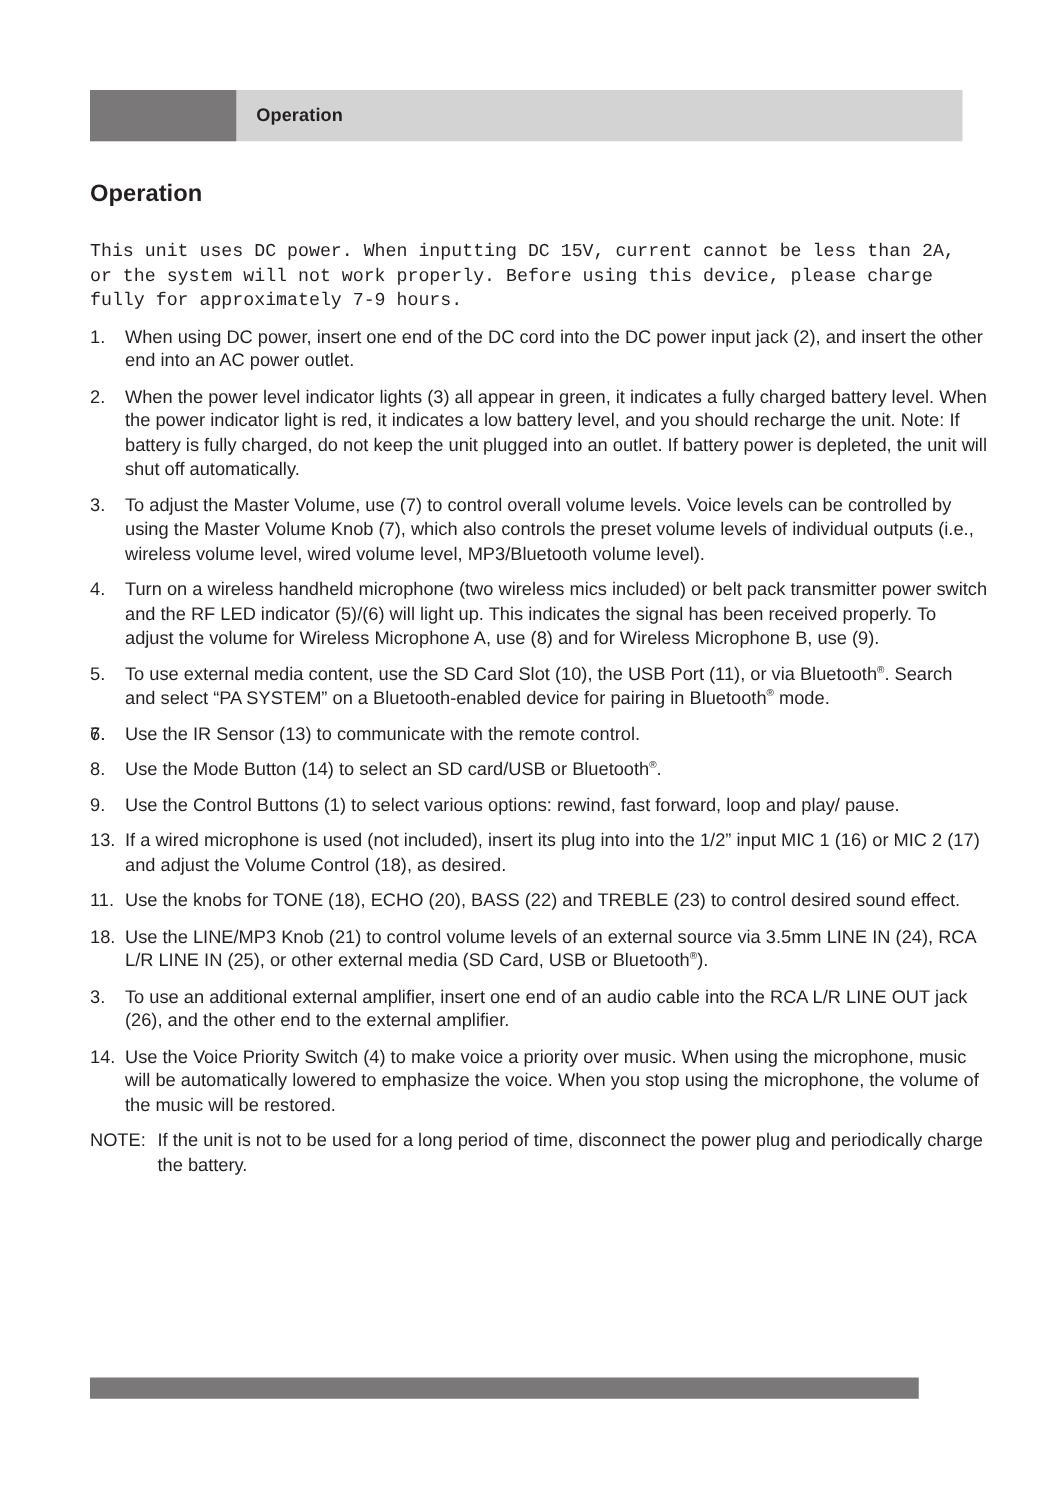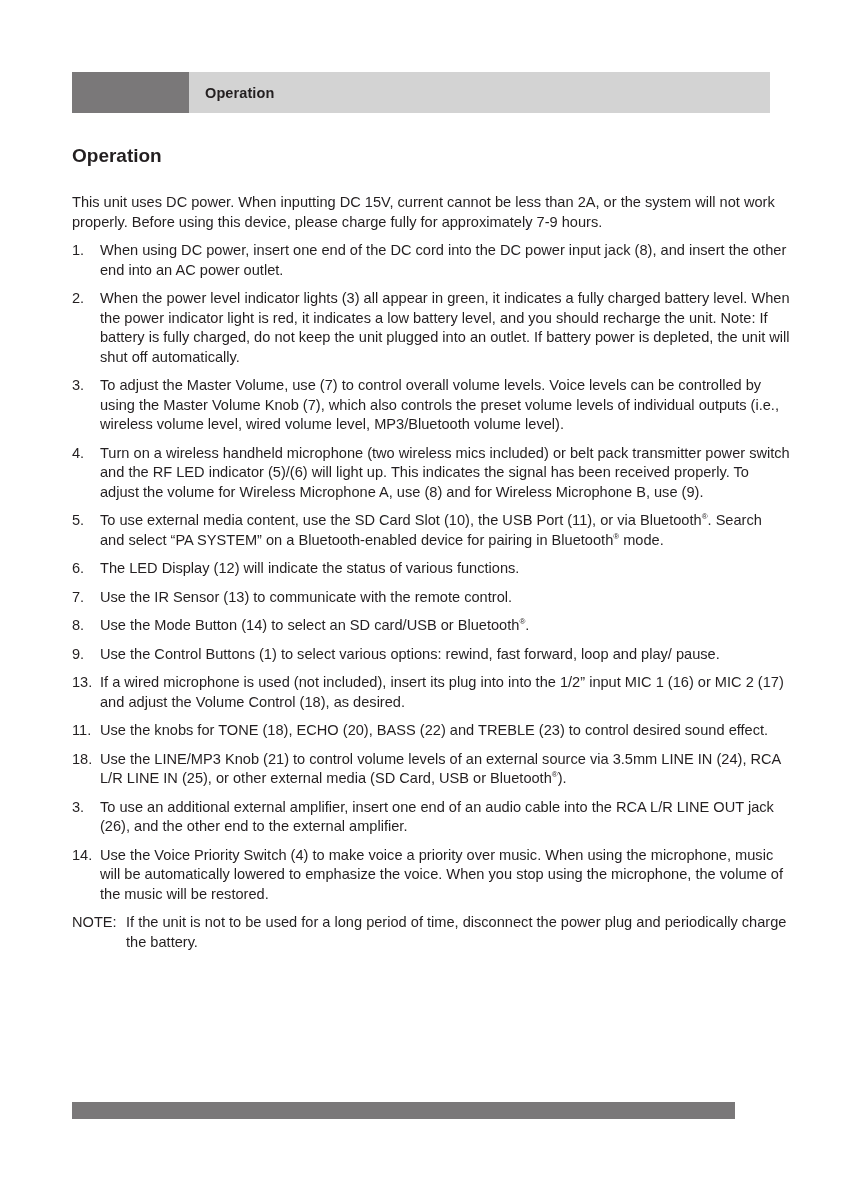--- a/index.html
+++ b/index.html
@@ -50,20 +50,21 @@
       position: absolute;
       left: 72px;
       top: 193px;
       width: 718px;
       font-size: 14.6px;
       line-height: 19.5px;
       color: #231f20;
     }
     .intro {
       margin: 0 0 9px 0;
+      font-family: Liberation Mono, monospace;
     }
     ol.steps {
       list-style: none;
       margin: 0;
       padding: 0;
     }
     ol.steps li {
       position: relative;
       padding-left: 28px;
       margin: 0 0 9px 0;
@@ -106,41 +107,40 @@
 </div>
 
 <h1 class="page-title">Operation</h1>
 
 <div class="content">
   <p class="intro">This unit uses DC power. When inputting DC 15V, current cannot be less than 2A, or the system will not work properly. Before using this device, please charge fully for approximately 7-9 hours.</p>
 
   <ol class="steps">
     <li>
       <span class="num">1.</span>
-      <span>When using DC power, insert one end of the DC cord into the DC power input jack (8), and insert the other end into an AC power outlet.</span>
+      <span>When using DC power, insert one end of the DC cord into the DC power input jack (2), and insert the other end into an AC power outlet.</span>
     </li>
     <li>
       <span class="num">2.</span>
       <span>When the power level indicator lights (3) all appear in green, it indicates a fully charged battery level. When the power indicator light is red, it indicates a low battery level, and you should recharge the unit. Note: If battery is fully charged, do not keep the unit plugged into an outlet. If battery power is depleted, the unit will shut off automatically.</span>
     </li>
     <li>
       <span class="num">3.</span>
       <span>To adjust the Master Volume, use (7) to control overall volume levels. Voice levels can be controlled by using the Master Volume Knob (7), which also controls the preset volume levels of individual outputs (i.e., wireless volume level, wired volume level, MP3/Bluetooth volume level).</span>
     </li>
     <li>
       <span class="num">4.</span>
       <span>Turn on a wireless handheld microphone (two wireless mics included) or belt pack transmitter power switch and the RF LED indicator (5)/(6) will light up. This indicates the signal has been received properly. To adjust the volume for Wireless Microphone A, use (8) and for Wireless Microphone B, use (9).</span>
     </li>
     <li>
       <span class="num">5.</span>
       <span><span>To use external media content, use the SD Card Slot (10), the USB Port (11), or via Bluetooth</span><sup class="reg">®</sup><span>. Search and select “PA SYSTEM” on a Bluetooth-enabled device for pairing in Bluetooth</span><sup class="reg">®</sup><span> mode.</span></span>
     </li>
     <li>
       <span class="num">6.</span>
-      <span>The LED Display (12) will indicate the status of various functions.</span>
     </li>
     <li>
       <span class="num">7.</span>
       <span>Use the IR Sensor (13) to communicate with the remote control.</span>
     </li>
     <li>
       <span class="num">8.</span>
       <span><span>Use the Mode Button (14) to select an SD card/USB or Bluetooth</span><sup class="reg">®</sup><span>.</span></span>
     </li>
     <li>

